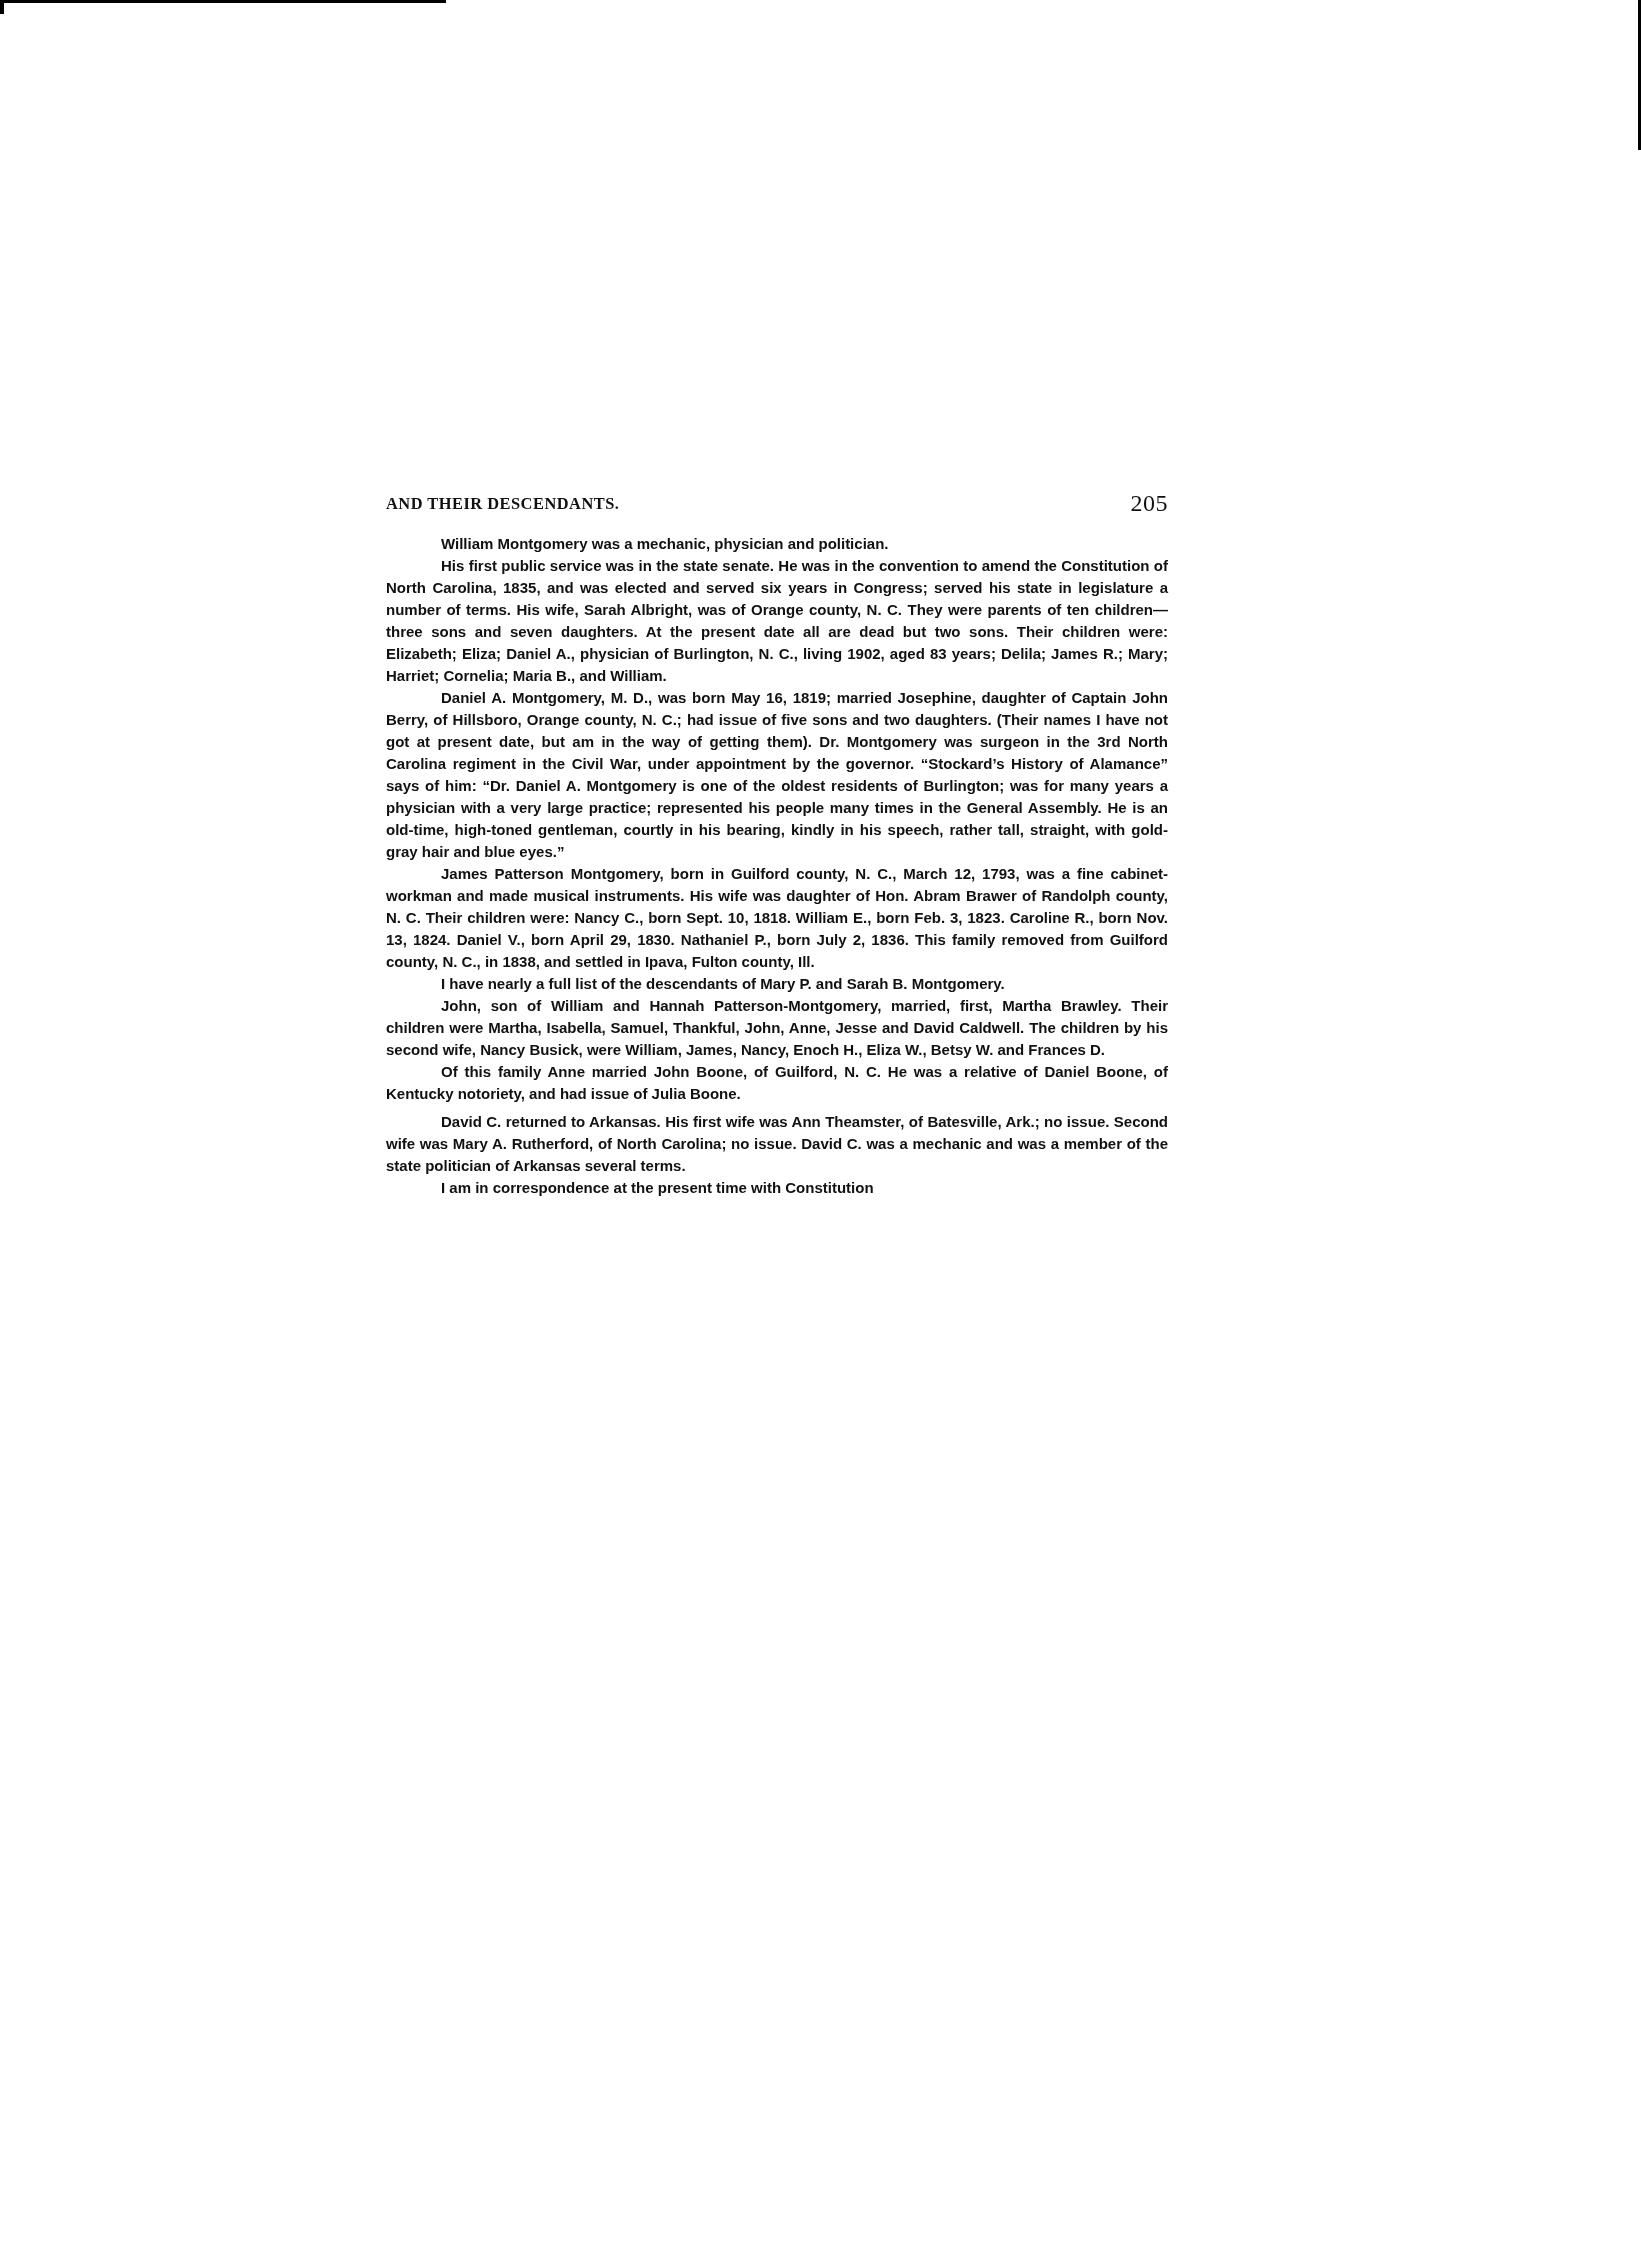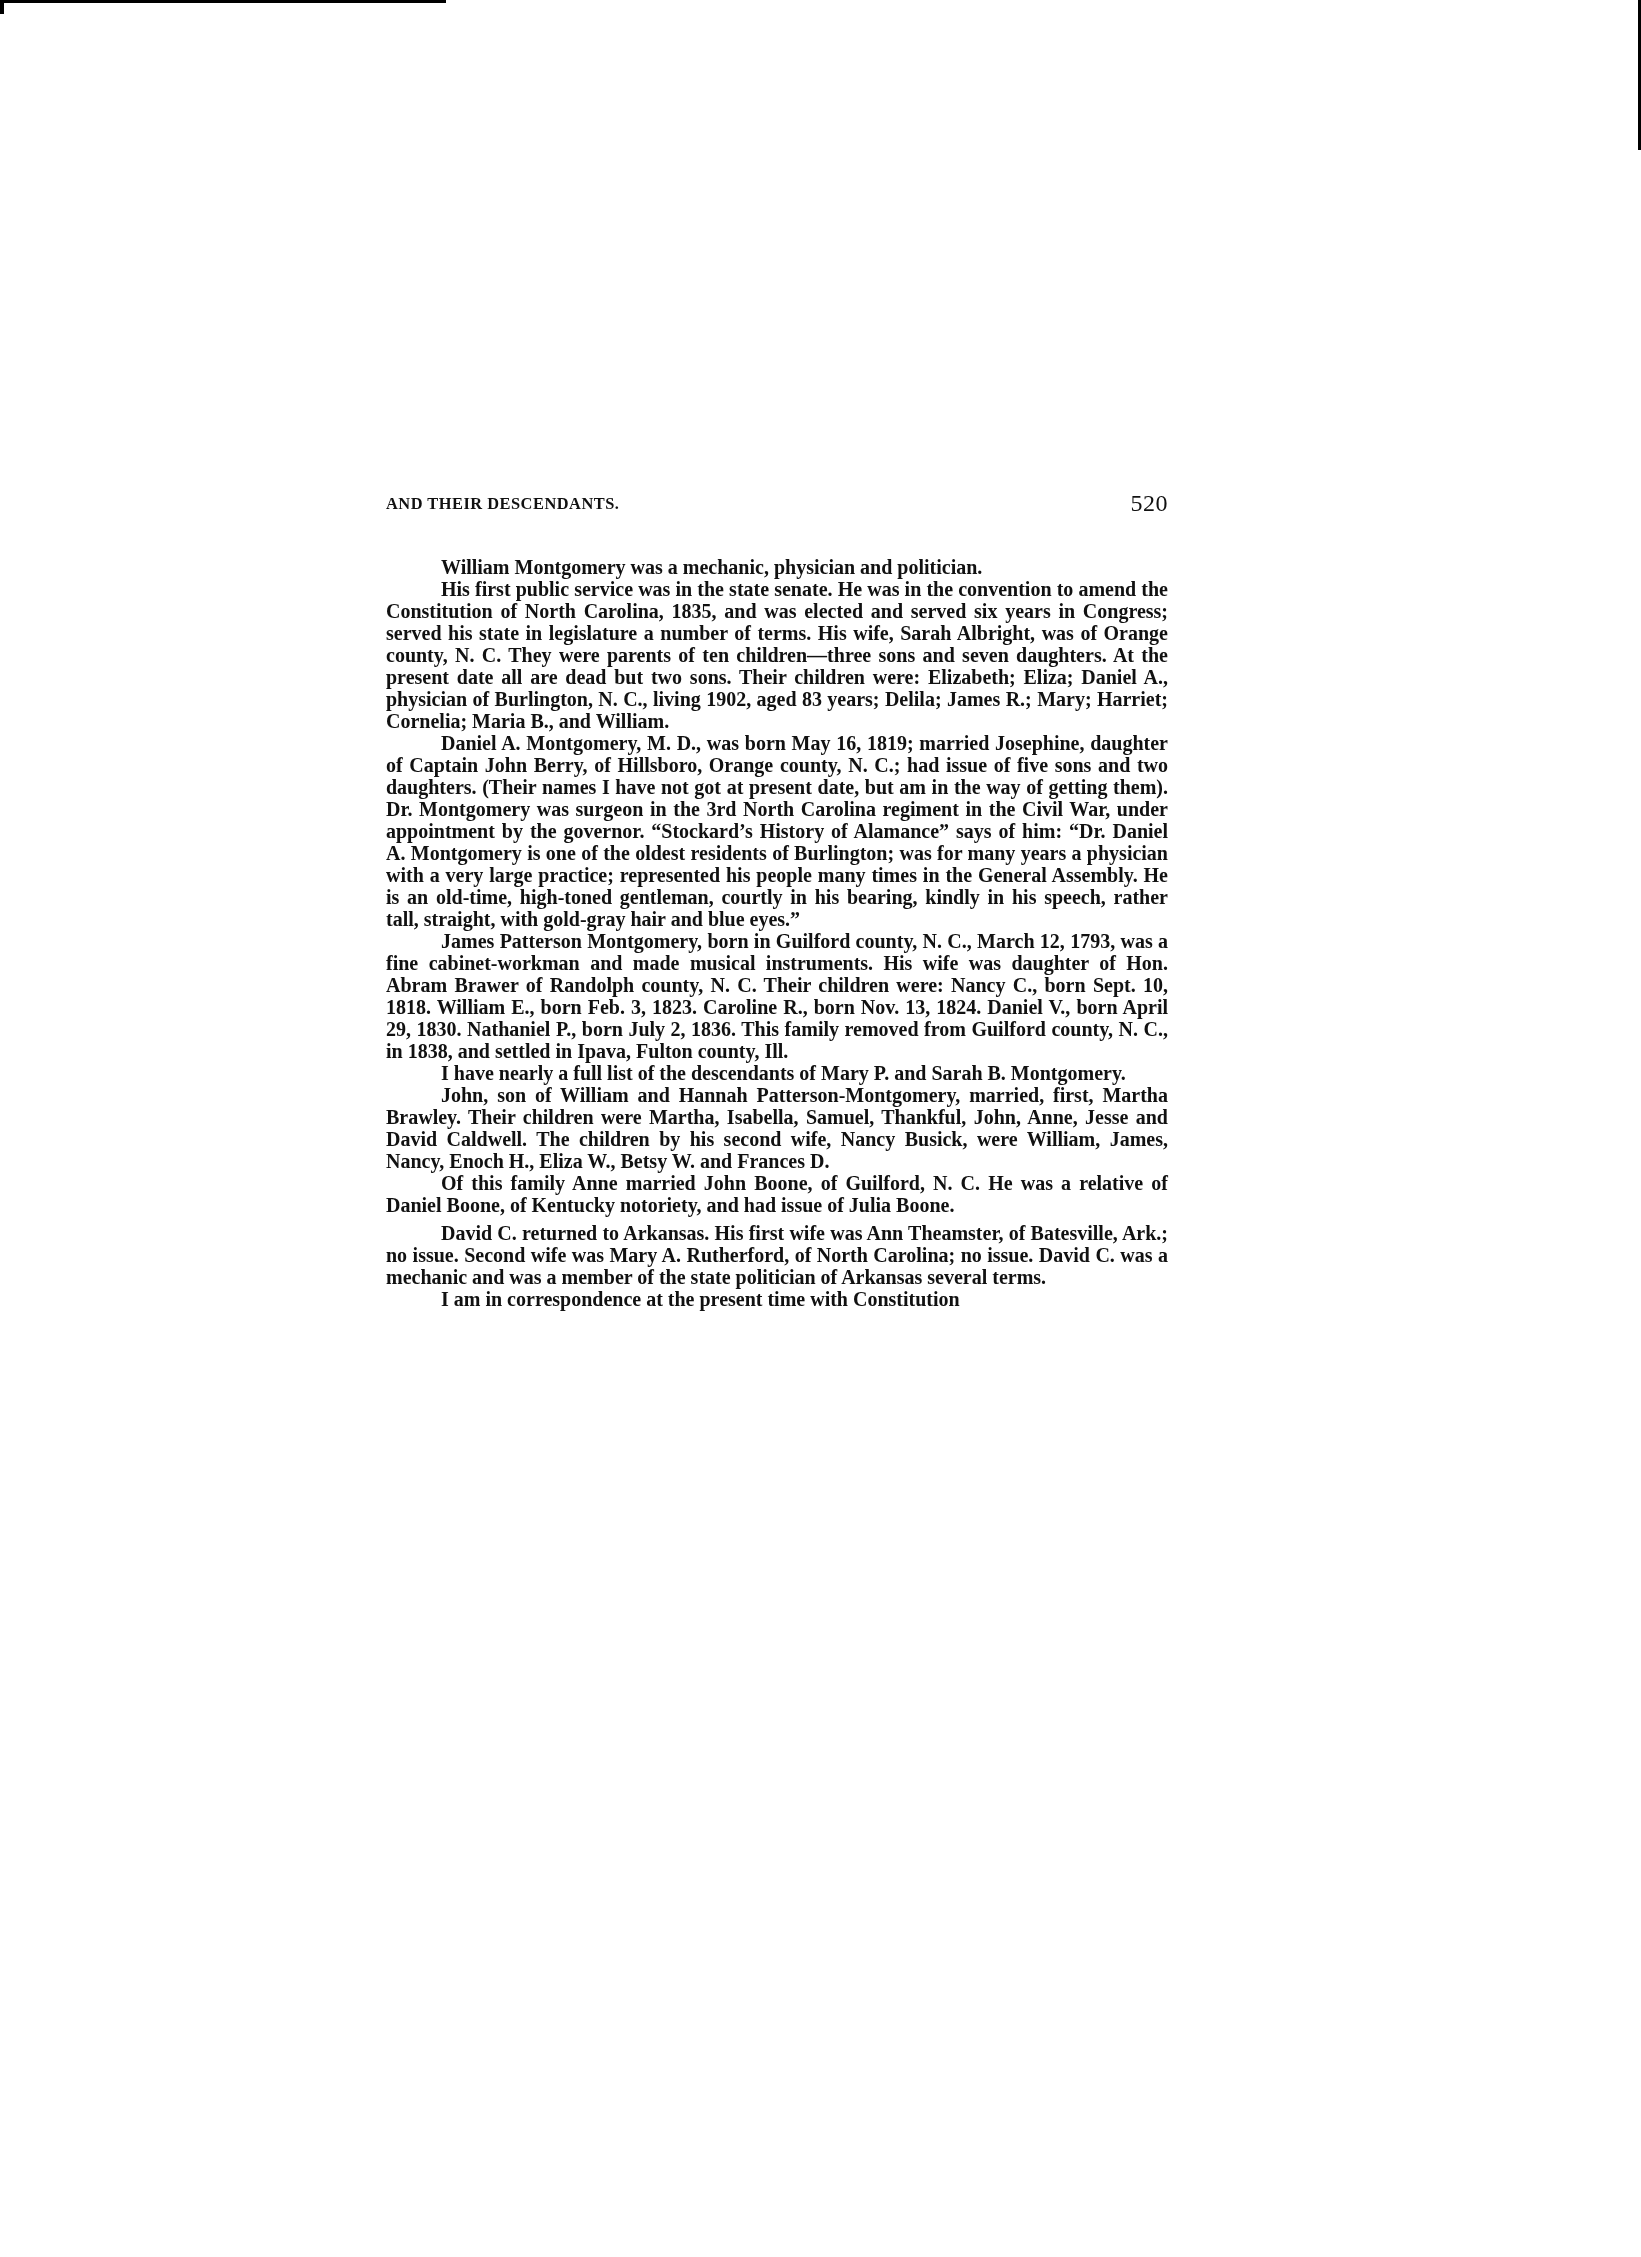--- a/index.html
+++ b/index.html
@@ -64,24 +64,23 @@
   }
   .page-number {
     position: absolute;
     right: 0;
     top: -3.9px;
     font-family: "Liberation Serif", serif;
     font-size: 24px;
     letter-spacing: 0.5px;
   }
   .body-text {
-    margin-top: 23px;
-    font-family: Liberation Serif, serif;
+    font-family: Liberation Sans, sans-serif;
     font-weight: bold;
-    font-size: 20px;
+    font-size: 15px;
     line-height: 22px;
     text-align: justify;
   }
   .body-text p {
     margin: 0;
     text-indent: 55px;
   }
   .body-text p + p {
     margin-top: 0;
   }
@@ -92,21 +91,21 @@
 </head>
 <body>
 
 <div class="scan-edge-top"></div>
 <div class="scan-edge-corner"></div>
 <div class="scan-edge-right"></div>
 
 <div class="page">
   <div class="running-head">
     <div class="running-title">AND THEIR DESCENDANTS.</div>
-    <div class="page-number">520</div>
+    <div class="page-number">205</div>
   </div>
 
   <div class="body-text">
     <p>William Montgomery was a mechanic, physician and politician.</p>
     <p>His first public service was in the state senate. He was in the convention to amend the Constitution of North Carolina, 1835, and was elected and served six years in Congress; served his state in legislature a number of terms. His wife, Sarah Albright, was of Orange county, N. C. They were parents of ten children—three sons and seven daughters. At the present date all are dead but two sons. Their children were: Elizabeth; Eliza; Daniel A., physician of Burlington, N. C., living 1902, aged 83 years; Delila; James R.; Mary; Harriet; Cornelia; Maria B., and William.</p>
     <p>Daniel A. Montgomery, M. D., was born May 16, 1819; married Josephine, daughter of Captain John Berry, of Hillsboro, Orange county, N. C.; had issue of five sons and two daughters. (Their names I have not got at present date, but am in the way of getting them). Dr. Montgomery was surgeon in the 3rd North Carolina regiment in the Civil War, under appointment by the governor. “Stockard’s History of Alamance” says of him: “Dr. Daniel A. Montgomery is one of the oldest residents of Burlington; was for many years a physician with a very large practice; represented his people many times in the General Assembly. He is an old-time, high-toned gentleman, courtly in his bearing, kindly in his speech, rather tall, straight, with gold-gray hair and blue eyes.”</p>
     <p>James Patterson Montgomery, born in Guilford county, N. C., March 12, 1793, was a fine cabinet-workman and made musical instruments. His wife was daughter of Hon. Abram Brawer of Randolph county, N. C. Their children were: Nancy C., born Sept. 10, 1818. William E., born Feb. 3, 1823. Caroline R., born Nov. 13, 1824. Daniel V., born April 29, 1830. Nathaniel P., born July 2, 1836. This family removed from Guilford county, N. C., in 1838, and settled in Ipava, Fulton county, Ill.</p>
     <p>I have nearly a full list of the descendants of Mary P. and Sarah B. Montgomery.</p>
     <p>John, son of William and Hannah Patterson-Montgomery, married, first, Martha Brawley. Their children were Martha, Isabella, Samuel, Thankful, John, Anne, Jesse and David Caldwell. The children by his second wife, Nancy Busick, were William, James, Nancy, Enoch H., Eliza W., Betsy W. and Frances D.</p>
     <p>Of this family Anne married John Boone, of Guilford, N. C. He was a relative of Daniel Boone, of Kentucky notoriety, and had issue of Julia Boone.</p>

